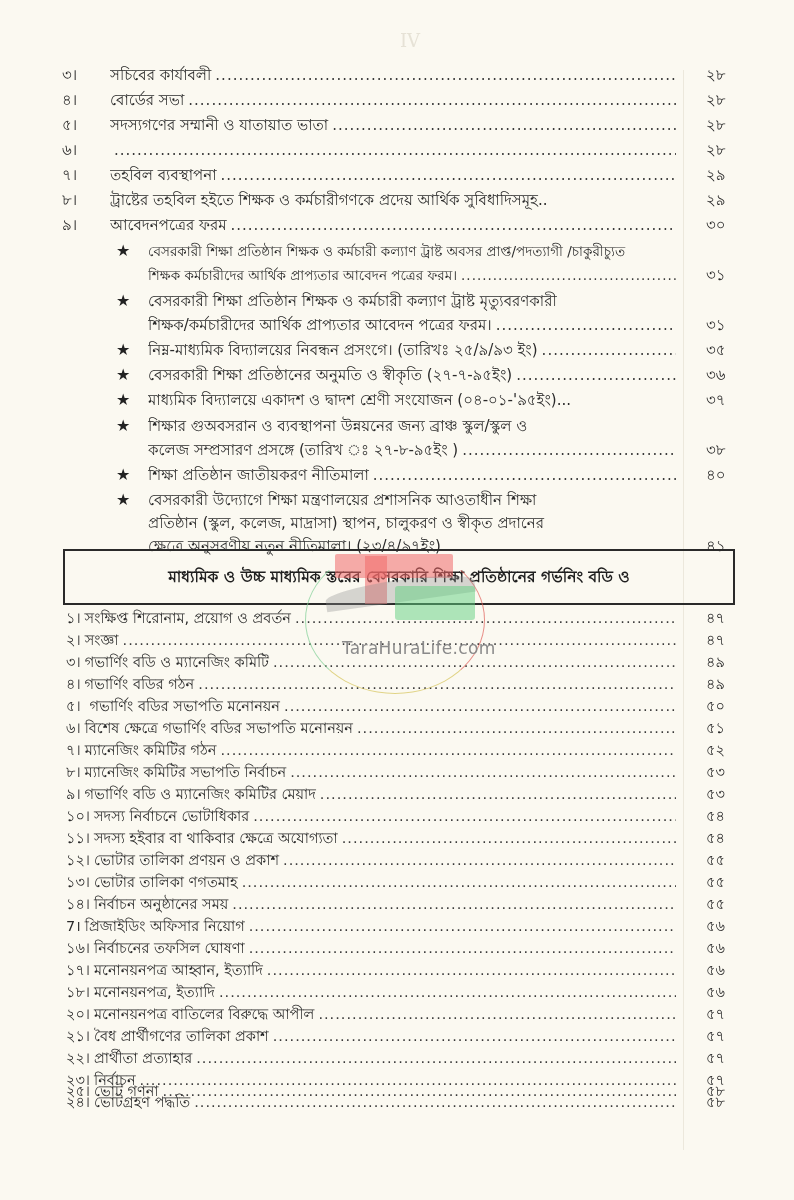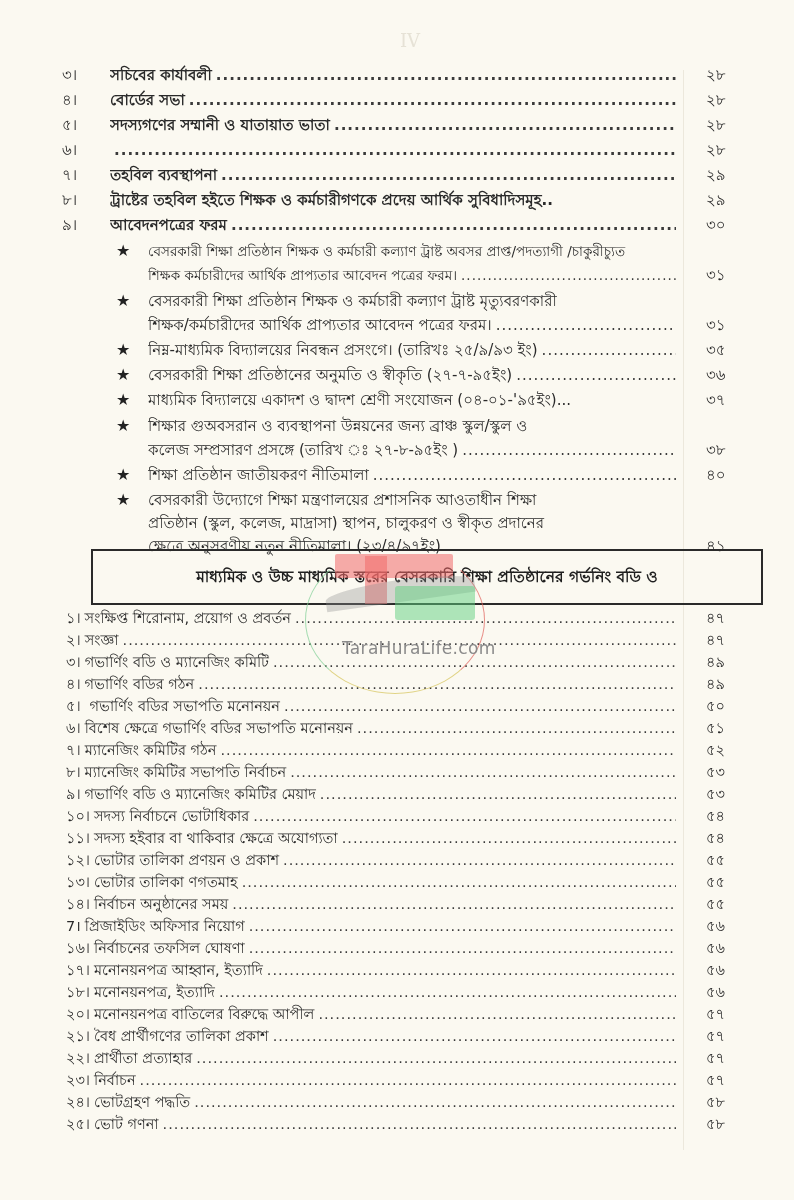--- a/index.html
+++ b/index.html
@@ -18,39 +18,39 @@
     .rule-v {
       position: absolute; left: 683px; top: 70px; width: 1px; height: 1080px;
       background: #ece8dc;
     }
     .row {
       position: absolute; left: 0; width: 794px; height: 24px;
       display: flex; align-items: center;
       font-size: 15px; line-height: 24px; white-space: nowrap;
     }
     .num-a { position: absolute; left: 62px; width: 40px; }
-    .title-a { position: absolute; left: 110px; right: 118px; display: flex; overflow: hidden; font-weight: bold; }
+    .title-a { position: absolute; left: 110px; right: 118px; display: flex; overflow: hidden; }
     .title-txt { flex: 0 0 auto; }
     .dots {
       flex: 1 1 auto; overflow: hidden; margin-left: 4px;
       letter-spacing: 1px; color: #3a3a3a;
     }
     .dots::before {
       content: "....................................................................................................................................................................................";
     }
     .page-ref { position: absolute; left: 706px; width: 40px; text-align: left; }
 
     .star { position: absolute; left: 116px; font-size: 16px; color: #222; }
     .sub-line { position: absolute; left: 148px; right: 118px; display: flex; overflow: hidden; }
 
     .section-box {
       position: absolute; left: 63px; top: 549px; width: 672px; height: 56px;
       border: 2px solid #2a2a2a; box-sizing: border-box;
       display: flex; flex-direction: column; align-items: center; justify-content: center;
-      font-size: 15.5px; font-weight: bold; line-height: 25px; color: #1f1f1f; margin-left: 28px;
+      font-size: 15.5px; font-weight: bold; line-height: 25px; color: #1f1f1f;
     }
     .low .title-b { position: absolute; left: 66px; right: 118px; display: flex; overflow: hidden; }
     .low .row { height: 22px; line-height: 22px; font-size: 14.5px; }
 
     .watermark {
       position: absolute; left: 305px; top: 546px; width: 180px; height: 150px;
       pointer-events: none;
     }
     .wm-ring {
       position: absolute; left: 0; top: 0; width: 178px; height: 146px;
@@ -414,21 +414,21 @@
         <span class="page-ref">৫৭</span>
       </div>
     <div class="row" style="top:1091px">
         <span class="title-b">
           <span class="title-txt">২৪।</span>
           <span class="title-txt" style="margin-left:4px">ভোটগ্রহণ পদ্ধতি</span>
           <span class="dots"></span>
         </span>
         <span class="page-ref">৫৮</span>
       </div>
-    <div class="row" style="top:1113px">
+    <div class="row" style="top:1080px">
         <span class="title-b">
           <span class="title-txt">২৫।</span>
           <span class="title-txt" style="margin-left:4px">ভোট গণনা</span>
           <span class="dots"></span>
         </span>
         <span class="page-ref">৫৮</span>
       </div>
   </div>
 
   <div class="watermark">

